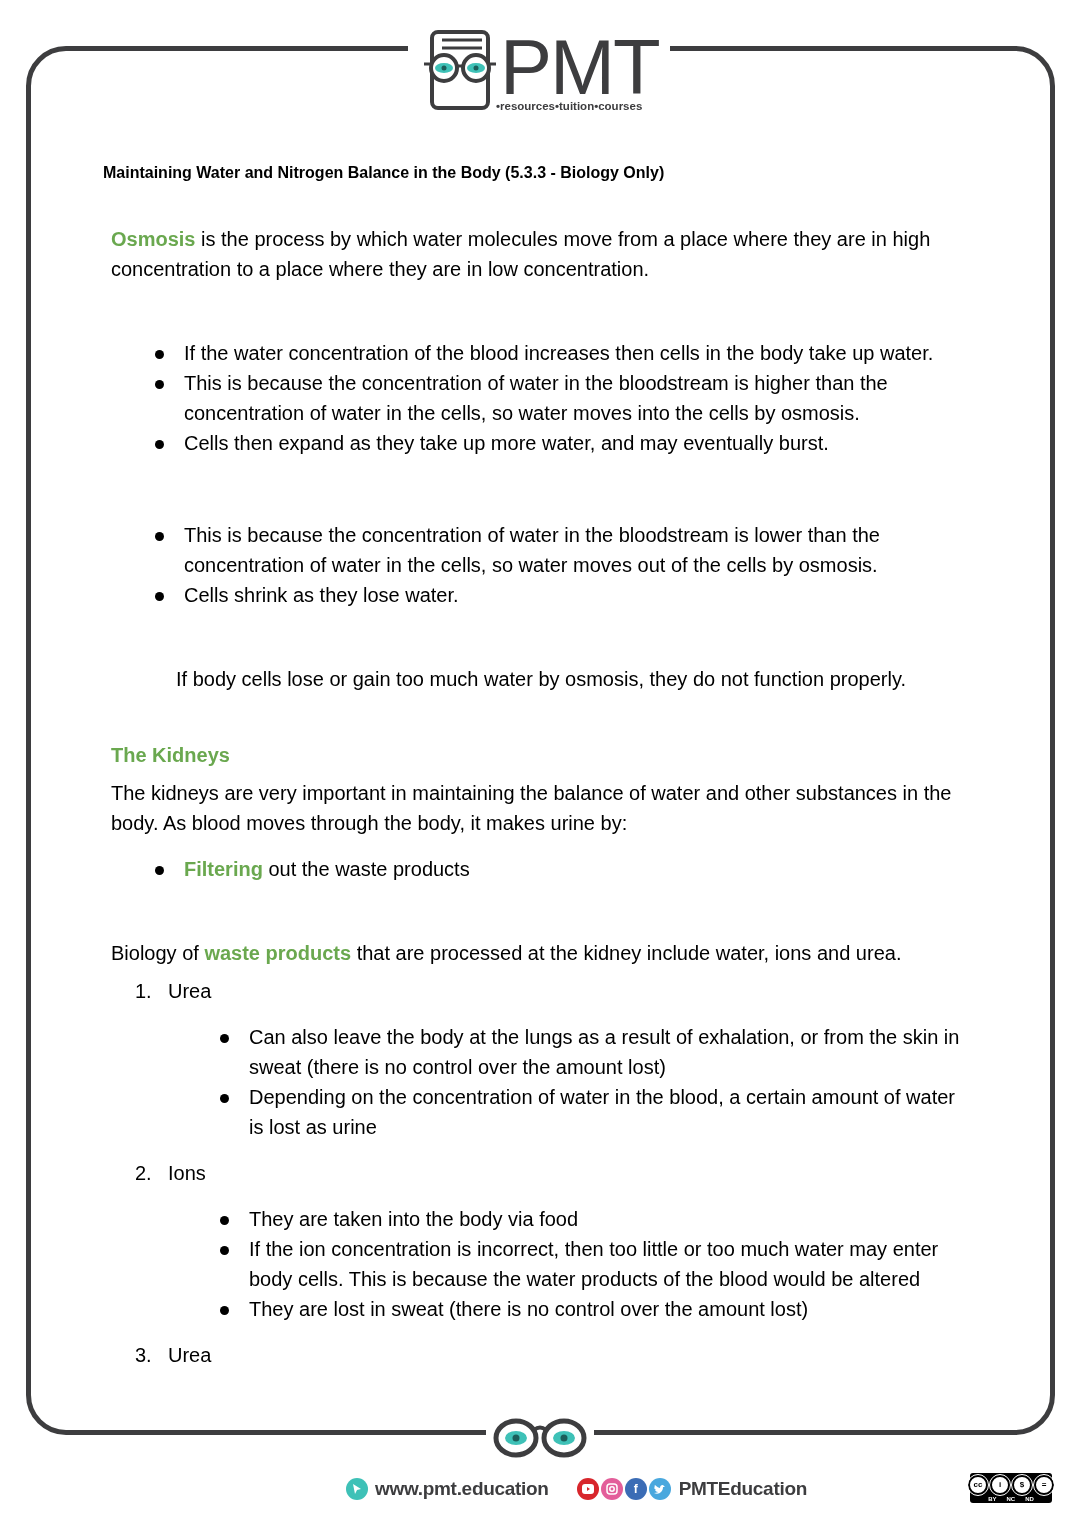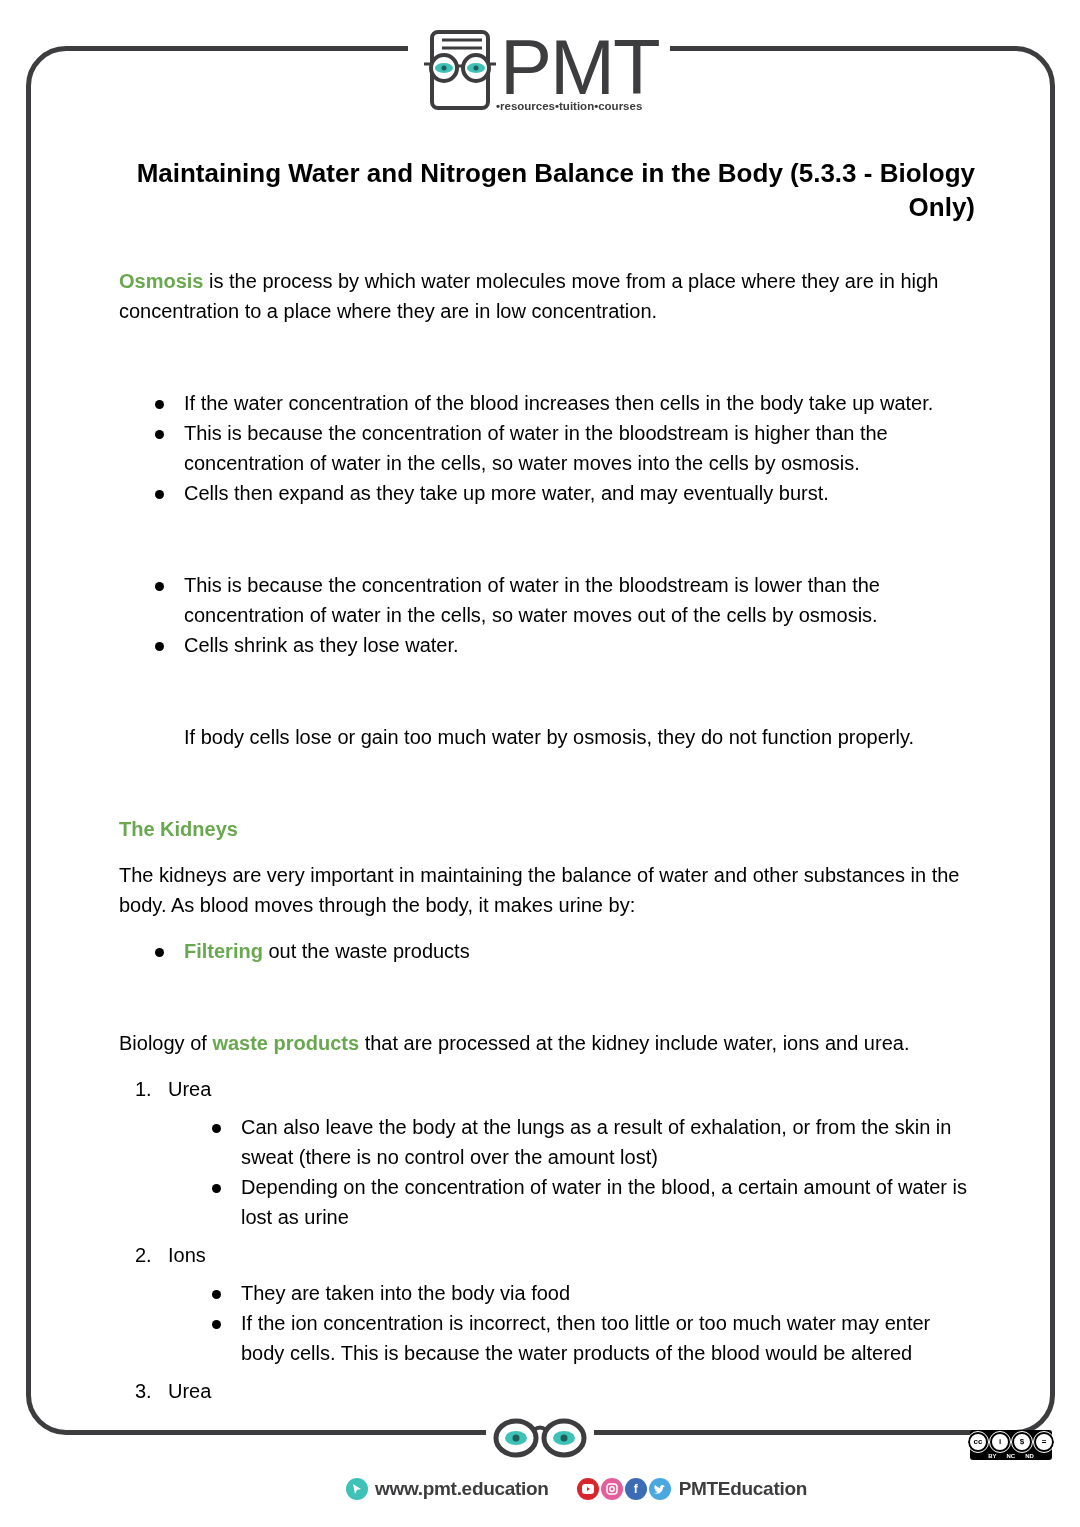--- a/index.html
+++ b/index.html
@@ -6,40 +6,40 @@
   body { width: 1080px; height: 1527px; position: relative; overflow: hidden;
          font-family: "Liberation Sans", sans-serif; color: #000; }
   .frame { position: absolute; left: 26px; top: 46px; width: 1029px; height: 1389px;
            border: 5px solid #3d3d3f; border-radius: 40px; box-sizing: border-box; }
   .logo-mask { position: absolute; left: 408px; top: 28px; width: 262px; height: 90px; background: #fff; }
   .logo { position: absolute; left: 420px; top: 28px; width: 245px; height: 88px; }
   .glasses-mask { position: absolute; left: 486px; top: 1418px; width: 108px; height: 44px; background: #fff; }
   .glasses { position: absolute; left: 490px; top: 1418px; width: 100px; height: 44px; }
 
   .content { position: absolute; left: 103px; top: 156px; width: 880px; font-size: 20px; line-height: 30px; }
-  .title { text-align: right; font-weight: bold; font-size: 26px; margin: 0; line-height: 34px; padding-left: 0; width: 872px; }
+  .title { text-align: left; font-weight: bold; font-size: 16px; margin: 0; line-height: 34px; padding-left: 0; width: 872px; }
   .green { color: #6aa84f; font-weight: bold; }
-  p { margin: 16px; }
+  p { margin: 8px; }
   .gap { height: 30px; }
   ul.b { list-style: none; margin: 16px; padding: 0; }
   ul.b li { position: relative; padding-left: 65px; }
   ul.b li::before { content: ""; position: absolute; left: 36px; top: 12px; width: 9px; height: 9px; border-radius: 50%; background: #000; }
   ol.n { list-style: none; margin: 0; padding: 0; }
   ol.n > li { position: relative; padding-left: 65px; }
   ol.n > li .num { position: absolute; left: 32px; top: 0; }
-  ul.sub { list-style: none; margin: 8px; padding: 0; }
+  ul.sub { list-style: none; margin: 16px; padding: 0; }
   ul.sub li { position: relative; padding-left: 65px; }
   ul.sub li::before { content: ""; position: absolute; left: 36px; top: 12px; width: 9px; height: 9px; border-radius: 50%; background: #000; }
   .indent { padding-left: 65px; }
 
   .footer { position: absolute; top: 1474px; left: 346px; height: 30px; display: flex; align-items: center;
             font-family: "Liberation Sans", sans-serif; font-weight: bold; font-size: 19px; color: #3d3d3f; letter-spacing: -0.3px; }
   .ficon { width: 22px; height: 22px; border-radius: 50%; display: inline-flex; align-items: center; justify-content: center;
            color: #fff; font-size: 12px; font-weight: bold; margin-right: 3px; }
-  .cc { position: absolute; left: 970px; top: 1430px; width: 82px; height: 30px; background: #000; border-radius: 3px;
+  .cc { position: absolute; left: 970px; top: 1473px; width: 82px; height: 30px; background: #000; border-radius: 3px;
         display: flex; flex-direction: column; align-items: center; justify-content: center; }
   .cc-top { display: flex; gap: 2px; }
   .cc-c { width: 16px; height: 16px; border-radius: 50%; background: #fff; border: 2px solid #000; outline: 1px solid #fff;
           font-size: 8px; font-weight: bold; display: flex; align-items: center; justify-content: center; color: #000; }
   .cc-bot { color: #fff; font-size: 6px; font-weight: bold; display: flex; gap: 10px; margin-top: 1px; }
 </style>
 </head>
 <body>
 
 <div class="frame"></div>
@@ -103,20 +103,21 @@
         <li>Can also leave the body at the lungs as a result of exhalation, or from the skin in sweat (there is no control over the amount lost)</li>
         <li>Depending on the concentration of water in the blood, a certain amount of water is lost as urine</li>
       </ul>
     </li>
     <li>
       <span class="num">2.</span>
       <span>Ions</span>
       <ul class="sub">
         <li>They are taken into the body via food</li>
         <li>If the ion concentration is incorrect, then too little or too much water may enter body cells. This is because the water products of the blood would be altered</li>
+        <li>They are lost in sweat (there is no control over the amount lost)</li>
       </ul>
     </li>
     <li>
       <span class="num">3.</span>
       <span>Urea</span>
     </li>
   </ol>
 </div>
 
 <div class="glasses-mask"></div>

